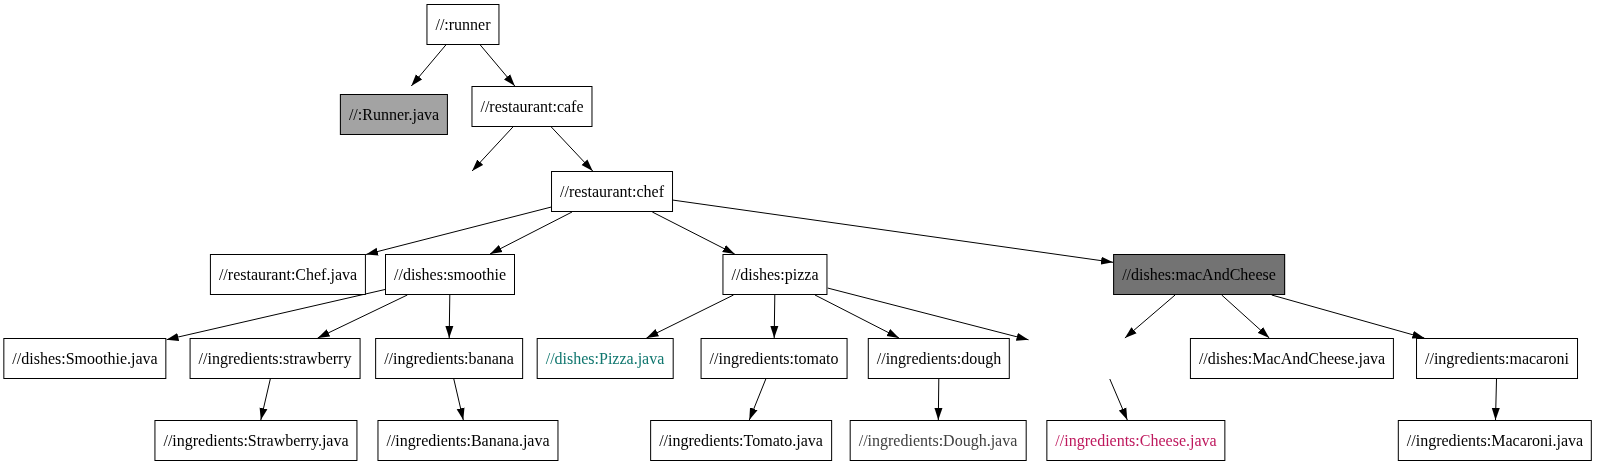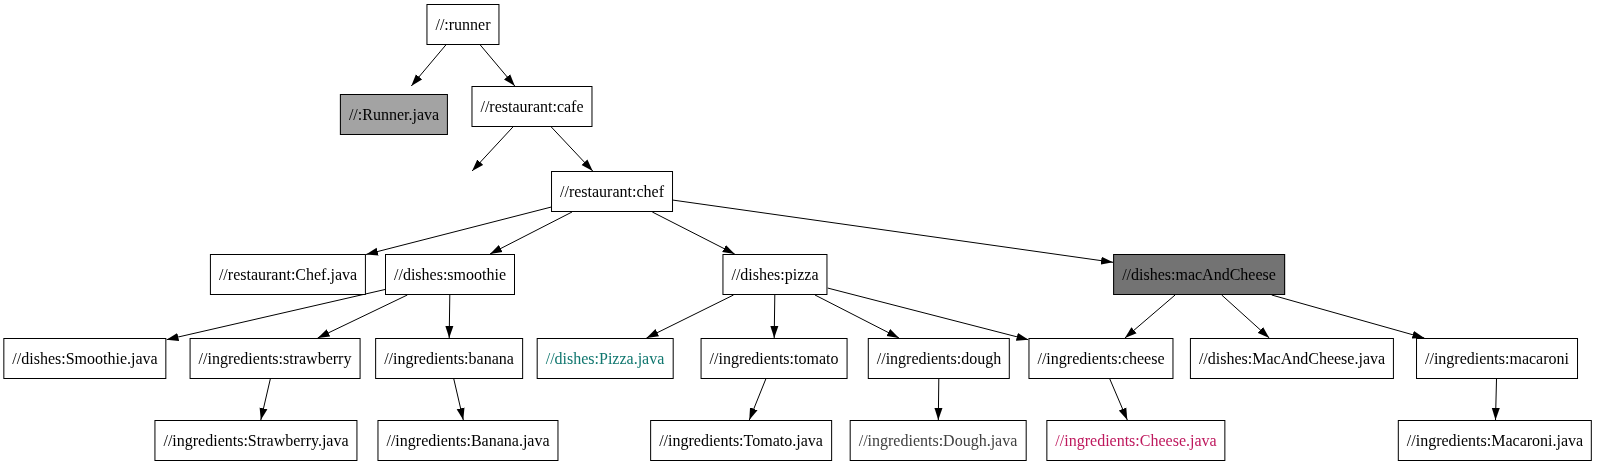--- a/index.html
+++ b/index.html
@@ -92,21 +92,20 @@
       <div class="node" style="left: 288px; top: 254px; background: rgb(255, 255, 255); border-color: rgb(0, 0, 0); color: rgb(0, 0, 0);">//restaurant:Chef.java</div>
       <div class="node" style="left: 450px; top: 254px; background: rgb(255, 255, 255); border-color: rgb(0, 0, 0); color: rgb(0, 0, 0);">//dishes:smoothie</div>
       <div class="node" style="left: 775px; top: 254px; background: rgb(255, 255, 255); border-color: rgb(0, 0, 0); color: rgb(0, 0, 0);">//dishes:pizza</div>
       <div class="node" style="left: 1199px; top: 254px; background: #737373; border-color: rgb(0, 0, 0); color: rgb(0, 0, 0);">//dishes:macAndCheese</div>
       <div class="node" style="left: 85px; top: 338px; background: rgb(255, 255, 255); border-color: rgb(0, 0, 0); color: rgb(0, 0, 0);">//dishes:Smoothie.java</div>
       <div class="node" style="left: 275px; top: 338px; background: rgb(255, 255, 255); border-color: rgb(0, 0, 0); color: rgb(0, 0, 0);">//ingredients:strawberry</div>
       <div class="node" style="left: 449px; top: 338px; background: rgb(255, 255, 255); border-color: rgb(0, 0, 0); color: rgb(0, 0, 0);">//ingredients:banana</div>
       <div class="node" style="left: 605px; top: 338px; background: rgb(255, 255, 255); border-color: rgb(0, 0, 0); color: #0f766e;">//dishes:Pizza.java</div>
       <div class="node" style="left: 774px; top: 338px; background: rgb(255, 255, 255); border-color: rgb(0, 0, 0); color: rgb(0, 0, 0);">//ingredients:tomato</div>
       <div class="node" style="left: 939px; top: 338px; background: rgb(255, 255, 255); border-color: rgb(0, 0, 0); color: rgb(0, 0, 0);">//ingredients:dough</div>
-      <div class="node" style="left: 1101px; top: 338px; background: rgb(255, 255, 255); border-color: rgb(0, 0, 0); color: rgb(0, 0, 0);">//ingredients:cheese</div>
       <div class="node" style="left: 1292px; top: 338px; background: rgb(255, 255, 255); border-color: rgb(0, 0, 0); color: rgb(0, 0, 0);">//dishes:MacAndCheese.java</div>
       <div class="node" style="left: 1497px; top: 338px; background: rgb(255, 255, 255); border-color: rgb(0, 0, 0); color: rgb(0, 0, 0);">//ingredients:macaroni</div>
       <div class="node" style="left: 256px; top: 420px; background: rgb(255, 255, 255); border-color: rgb(0, 0, 0); color: rgb(0, 0, 0);">//ingredients:Strawberry.java</div>
       <div class="node" style="left: 468px; top: 420px; background: rgb(255, 255, 255); border-color: rgb(0, 0, 0); color: rgb(0, 0, 0);">//ingredients:Banana.java</div>
       <div class="node" style="left: 741px; top: 420px; background: rgb(255, 255, 255); border-color: rgb(0, 0, 0); color: rgb(0, 0, 0);">//ingredients:Tomato.java</div>
       <div class="node" style="left: 938px; top: 420px; background: rgb(255, 255, 255); border-color: rgb(0, 0, 0); color: #404040;">//ingredients:Dough.java</div>
       <div class="node" style="left: 1136px; top: 420px; background: rgb(255, 255, 255); border-color: rgb(0, 0, 0); color: #be185d;">//ingredients:Cheese.java</div>
       <div class="node" style="left: 1495px; top: 420px; background: rgb(255, 255, 255); border-color: rgb(0, 0, 0); color: rgb(0, 0, 0);">//ingredients:Macaroni.java</div>
     </div>
 </div>

